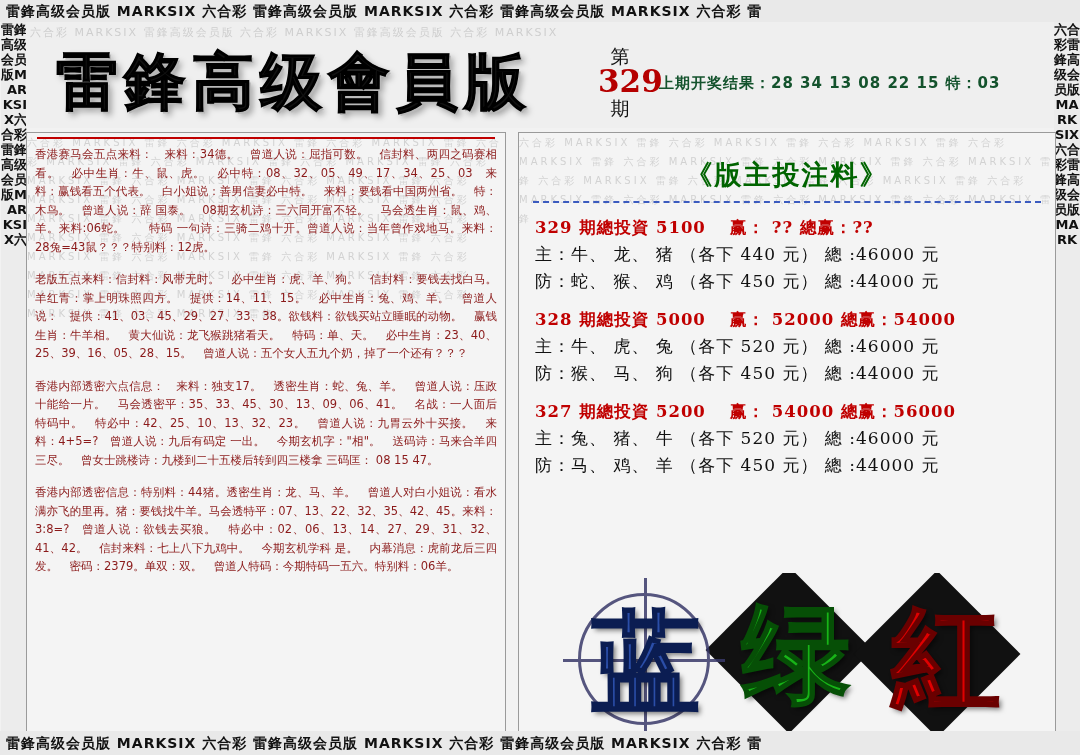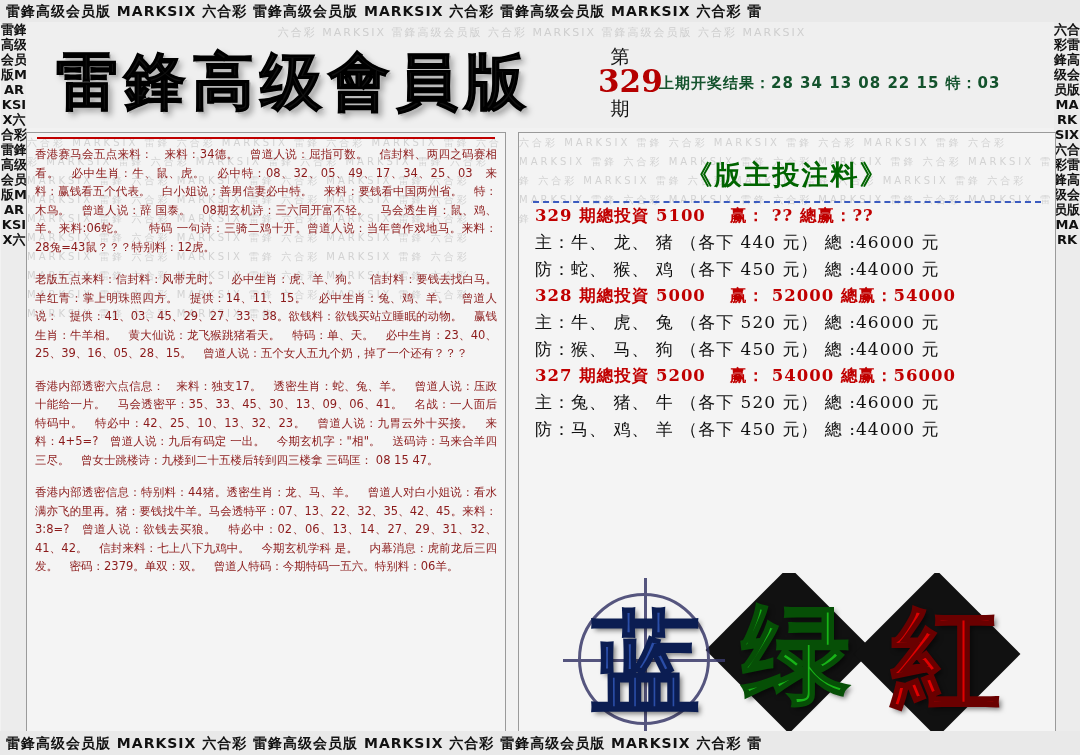--- a/index.html
+++ b/index.html
@@ -24,36 +24,35 @@
   .band-bottom{bottom:0;height:24px;line-height:24px;font-size:14px;}
   .band .seq{display:inline-block;padding-left:6px;}
 
   .side{
     position:absolute;top:22px;bottom:24px;width:26px;
     background:#ececec;overflow:hidden;
     font-size:13px;font-weight:bold;line-height:15px;
     text-align:center;color:#111;
     word-break:break-all;
   }
-  .side-left{left:1px;}
+  .side-left{left:1px;text-align:right;}
   .side-right{right:0;margin-left:36px;}
 
   
   .header{
     position:absolute;top:22px;left:26px;right:26px;height:106px;
     background:#efefef;
     overflow:hidden;
   }
   .hdr-watermark{
     position:absolute;inset:0;
     font-size:11px;color:#c9c9c9;line-height:17px;
     white-space:nowrap;overflow:hidden;opacity:.85;
     letter-spacing:2px;
     padding:2px 0 0 4px;
-    text-align:center;
   }
   .logo{
     position:absolute;left:30px;top:18px;
     font-family:"DejaVu Serif","Liberation Serif",serif;
     font-size:62px;font-weight:bold;color:#111;
     letter-spacing:6px;
     text-shadow:2px 2px 0 #b9b9b9, 4px 4px 6px rgba(0,0,0,.35);
     -webkit-text-stroke:1px #000;
   }
   .issue{
@@ -113,21 +112,21 @@
   .right-title{
     position:relative;text-align:center;
     font-family:"DejaVu Serif","Liberation Serif",serif;
     font-size:27px;font-weight:bold;color:#006400;
     margin-top:24px;letter-spacing:2px;
   }
   .dashline{
     position:relative;margin:8px 14px 0 14px;
     border-top:2px dashed #3b5bbf;height:0;
   }
-  .blk{position:relative;margin-top:0;padding:0 16px;}
+  .blk{position:relative;margin-top:12px;padding:0 16px;}
   .blk .head{
     font-size:16.5px;font-weight:bold;color:#c00000;
     font-family:"DejaVu Serif","Liberation Serif",serif;
     letter-spacing:1px;line-height:26px;
   }
   .blk .row{
     font-size:17px;color:#111;line-height:27px;
     font-family:"DejaVu Serif","Liberation Serif",serif;
     letter-spacing:1px;
   }

